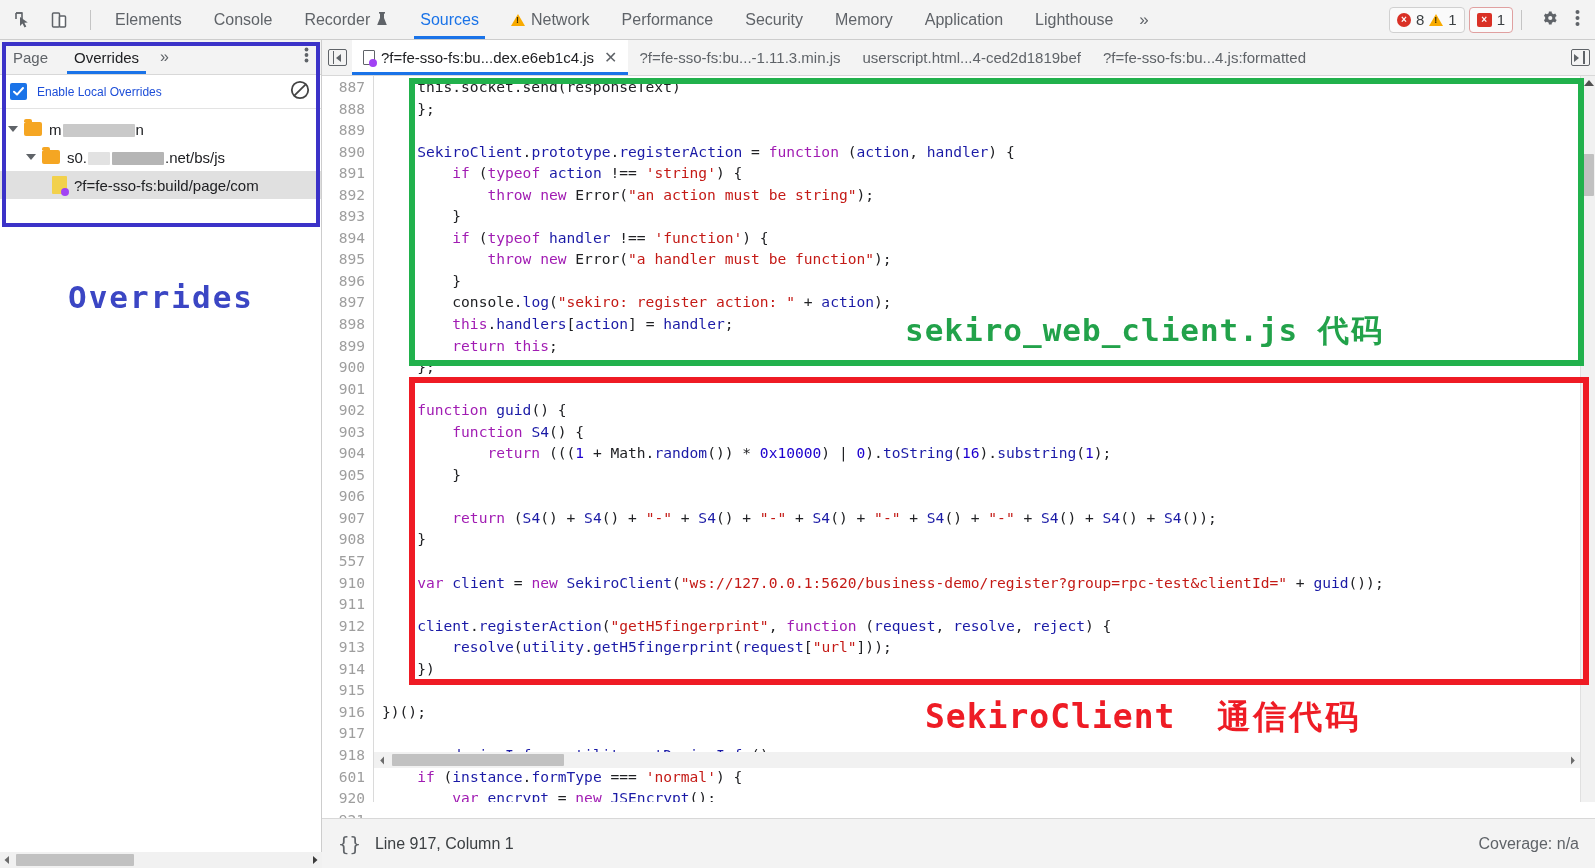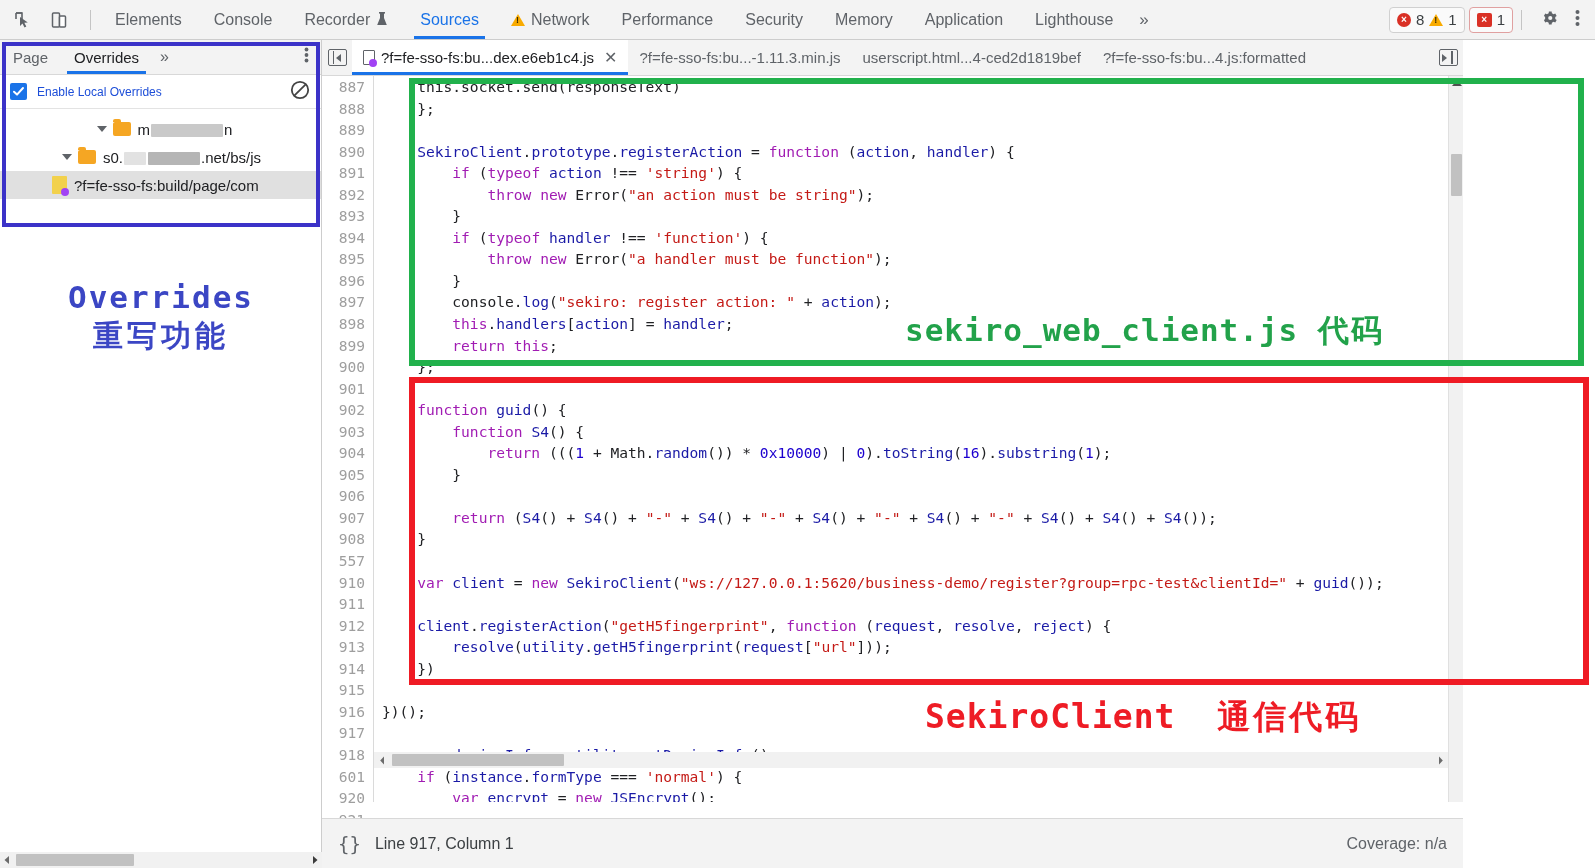--- a/index.html
+++ b/index.html
@@ -4,21 +4,21 @@
 <style>
   * { box-sizing: border-box; }
   html, body {
     margin: 0; padding: 0;
     width: 1595px; height: 868px;
     overflow: hidden;
     font-family: "Liberation Sans", sans-serif;
     background: #ffffff;
   }
 
-  #app { position: relative; width: 1463px; height: 868px; }
+  #app { position: relative; width: 1595px; height: 868px; }
 
   
   .toolbar {
     position: absolute; left: 0; top: 0; width: 1595px; height: 40px;
     background: #f3f3f3;
     border-bottom: 1px solid #cdcdcd;
     display: flex; align-items: center;
   }
   .tb-icons { display: flex; align-items: center; padding-left: 10px; gap: 10px; }
   .tb-icon-btn {
@@ -442,39 +442,38 @@
       <span class="enable-label">Enable Local Overrides</span>
       <span class="clear-icon">
         <svg width="22" height="22" viewBox="0 0 22 22">
           <circle cx="11" cy="11" r="8.2" stroke="#444" stroke-width="1.8" fill="none"></circle>
           <line x1="5.3" y1="16.7" x2="16.7" y2="5.3" stroke="#444" stroke-width="1.8"></line>
         </svg>
       </span>
     </div>
 
     <div class="tree">
-      <div class="tree-row" style="padding-left:8px;justify-content:center;">
+      <div class="tree-row" style="padding-left:8px;">
         <span class="tri open"></span>
         <span class="folder"></span>
         <span><span>m</span><span class="redact" style="width:72px;background:#c9c9c9;"></span><span>n</span></span>
       </div>
-      <div class="tree-row" style="padding-left:26px;margin-left:36px;">
+      <div class="tree-row" style="padding-left:26px;">
         <span class="tri open"></span>
         <span class="folder"></span>
         <span><span>s0.</span><span class="redact" style="width:22px;background:#e2e2e2;"></span><span class="redact" style="width:52px;background:#b5b5b5;"></span><span>.net/bs/js</span></span>
       </div>
       <div class="tree-row selected" style="padding-left:52px;">
         <span class="filedoc"></span>
         <span>?f=fe-sso-fs:build/page/com</span>
       </div>
     </div>
 
     <div class="annot-overrides">
       <div class="en">Overrides</div>
-      <div class="cn">重写功能</div>
     </div>
 
     <div class="lp-hscroll">
       <span class="arrow-l">
         <svg width="8" height="10" viewBox="0 0 8 10">
             <path d="M6 1 L1.5 5 L6 9 Z" fill="#6b6b6b"></path>
           </svg>
       </span>
       <div class="lp-thumb"></div>
       <span class="arrow-r" style="margin-left:auto;">

